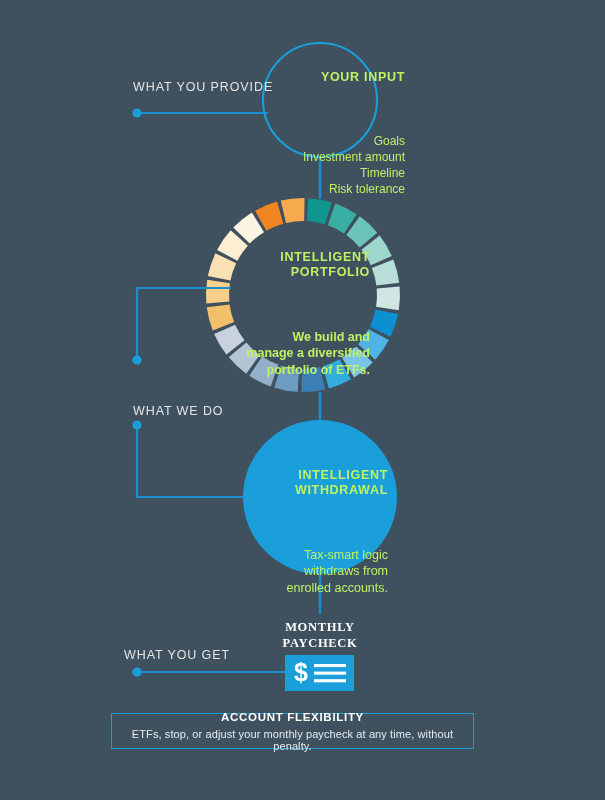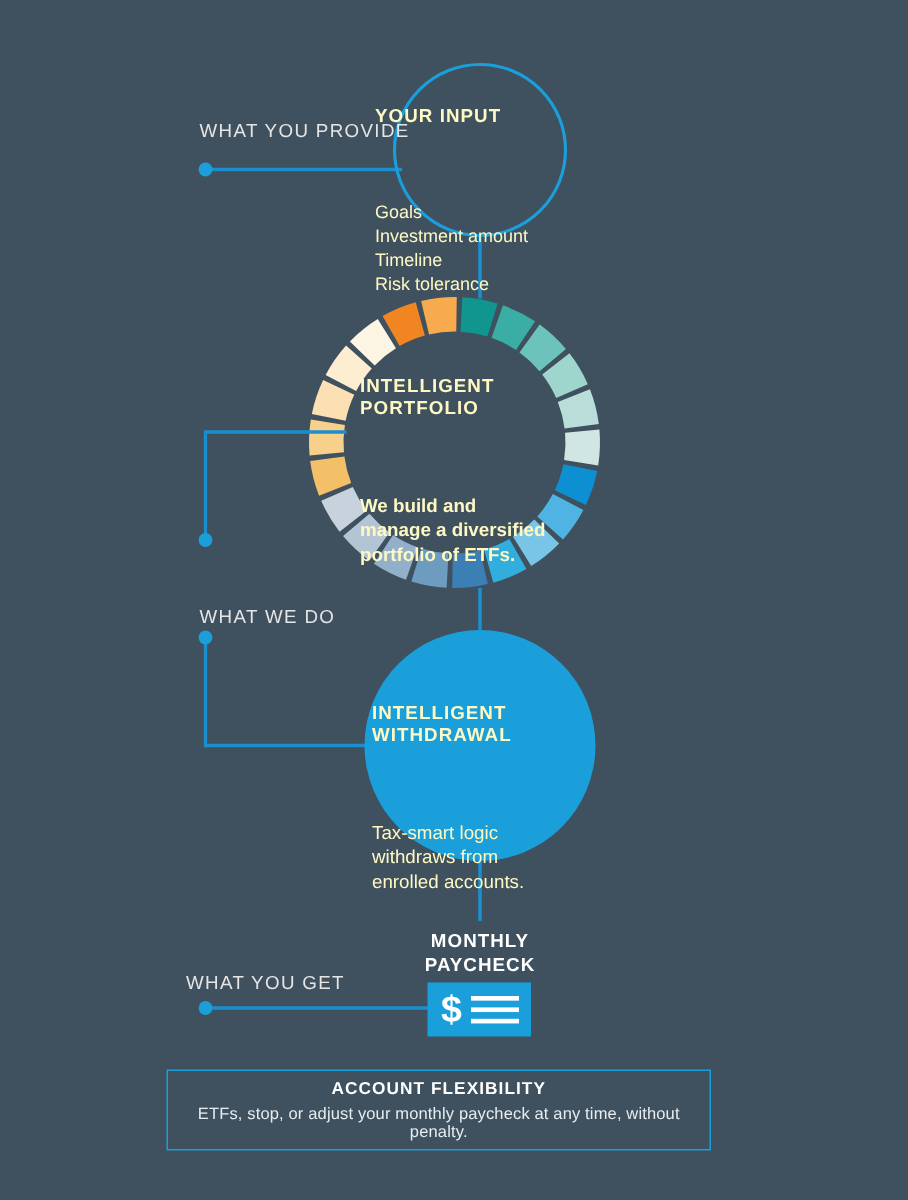--- a/index.html
+++ b/index.html
@@ -33,22 +33,22 @@
     white-space: nowrap;
     text-transform: uppercase;
   }
   #label-provide { left: 133px; top: 80px; }
   #label-wedo    { left: 133px; top: 404px; }
   #label-youget  { left: 124px; top: 648px; }
 
   
   .node-text {
     position: absolute;
-    text-align: left;
-    color: #fef9c3;
+    text-align: right;
+    color: #bef264;
     pointer-events: none;
   }
   .node-title {
     font-weight: bold;
     letter-spacing: 0.7px;
     text-transform: uppercase;
     line-height: 1.22;
   }
   .node-body {
     line-height: 1.34;
@@ -84,21 +84,21 @@
     line-height: 1.25;
     text-transform: uppercase;
   }
 
   
   #banner {
     position: absolute;
     left: 111px;
     top: 713px;
     width: 363px;
-    height: 54px;
+    height: 36px;
     border: 1.6px solid #1a9fdb;
     box-sizing: border-box;
     display: flex;
     flex-direction: column;
     align-items: center;
     justify-content: center;
     text-align: center;
   }
   #banner .banner-title {
     color: #ffffff;
@@ -208,21 +208,21 @@
   </div>
 
   <div class="node-text" id="withdrawal-text">
     <div class="node-title" style="white-space:pre-line;">INTELLIGENT
 WITHDRAWAL</div>
     <div class="node-body" style="white-space:pre-line;">Tax-smart logic
 withdraws from
 enrolled accounts.</div>
   </div>
 
-  <div id="paycheck-text" style="white-space:pre-line;">MONTHLY
+  <div id="paycheck-text" style="white-space:pre-line;font-family:Liberation Serif, serif;">MONTHLY
 PAYCHECK</div>
 
   <div id="banner">
     <div class="banner-title">ACCOUNT FLEXIBILITY</div>
     <div class="banner-sub">ETFs, stop, or adjust your monthly paycheck at any time, without penalty.</div>
   </div>
 
 </div>
 
 </body></html>

